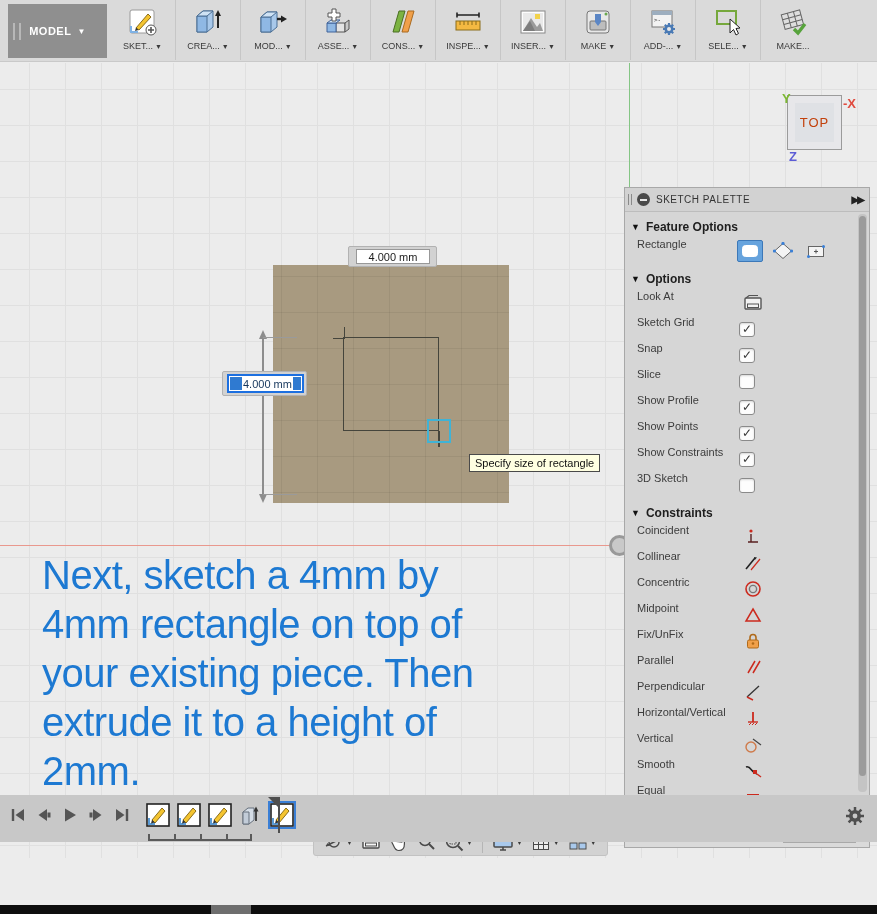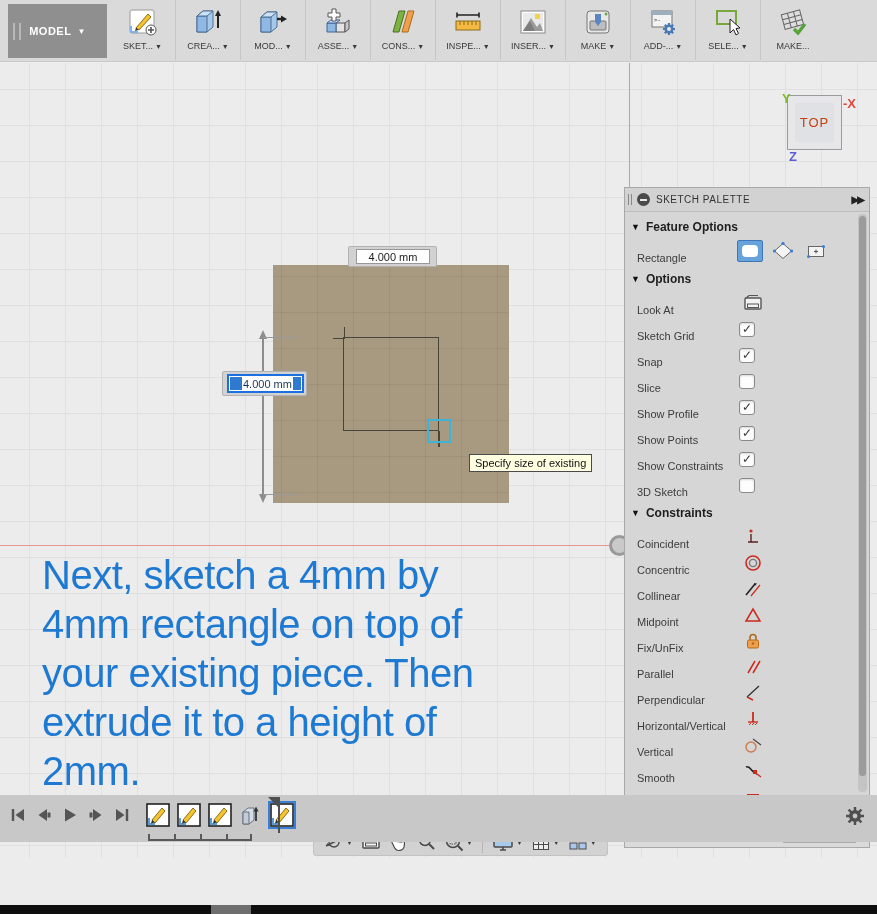--- a/index.html
+++ b/index.html
@@ -70,21 +70,21 @@
   .palette { position:absolute; left:624px; top:124px; width:246px; height:661px; background:#d6d6d6; border:1px solid #a8a8a8; }
   .pal-header { position:absolute; left:0; top:0; width:100%; height:24px; background:#d2d2d2; border-bottom:1px solid #bdbdbd; display:flex; align-items:center; }
   .pal-grip { width:4px; height:11px; border-left:1px solid #8a8a8a; border-right:1px solid #8a8a8a; margin:0 5px 0 3px; }
   .pal-collapse { width:13px; height:13px; border-radius:50%; background:#4a4a4a; position:relative; margin-right:6px; cursor:pointer; }
   .pal-collapse::after { content:""; position:absolute; left:3px; top:6px; width:7px; height:2px; background:#e8e8e8; }
   .pal-title { font-size:10px; color:#333; letter-spacing:.5px; }
   .pal-expand { margin-left:auto; margin-right:6px; font-size:10px; color:#222; cursor:pointer; font-weight:bold; letter-spacing:-2px; }
   .pal-body { position:absolute; left:0; top:24px; width:100%; height:607px; overflow:hidden; }
   .pal-section { display:flex; align-items:center; height:22px; padding-left:6px; font-size:12px; font-weight:bold; color:#1e1e1e; cursor:pointer; margin-top:4px; }
   .pal-section .tri { font-size:9px; margin-right:6px; color:#111; }
-  .pal-row { position:relative; height:26px; display:flex; align-items:flex-end; padding-left:12px; }
+  .pal-row { position:relative; height:26px; display:flex; align-items:flex-start; padding-left:12px; }
   .pal-row .lbl { font-size:11px; color:#3c3c3c; }
   .pal-ctl { position:absolute; left:114px; top:0; width:60px; height:26px; display:flex; align-items:center; }
   .checkbox { width:16px; height:15px; background:#fdfdfd; border:1px solid #8a8a8a; border-radius:3px; box-shadow:inset 0 1px 2px rgba(0,0,0,.15); display:flex; align-items:center; justify-content:center; font-size:12px; color:#3a3a3a; cursor:pointer; }
   .cicon { position:absolute; left:118px; top:3px; width:20px; height:20px; cursor:pointer; }
   .feat-icons { position:absolute; left:112px; top:0; height:26px; display:flex; align-items:center; gap:7px; }
   .feat-btn { width:26px; height:22px; display:flex; align-items:center; justify-content:center; cursor:pointer; }
   .feat-btn.sel { background:#66a3dd; border:1px solid #3c78b8; border-radius:2px; }
   .pal-scroll { position:absolute; right:2px; top:26px; width:9px; height:578px; background:#c4c4c4; border-radius:4px; }
   .pal-thumb { position:absolute; left:1px; top:2px; width:7px; height:560px; background:#9b9b9b; border-radius:4px; cursor:pointer; }
   .pal-footer { position:absolute; left:0; bottom:0; width:100%; height:30px; background:#dadada; border-top:1px solid #c0c0c0; }
@@ -271,21 +271,21 @@
     <div class="dim-tab dim-top-tab"></div>
     <div class="dim-input dim-top">4.000 mm</div>
 
     <div class="dim-tab dim-left-tab"></div>
     <div class="dim-input dim-left">
       <span class="sel-block"></span>
       <span class="dim-left-text">4.000 mm</span>
       <span class="sel-block r"></span>
     </div>
 
-    <div class="tooltip">Specify size of existing</div>
+    <div class="tooltip">Specify size of rectangle</div>
 
     <div class="instructions">
       <div>Next, sketch a 4mm by</div>
       <div>4mm rectangle on top of</div>
       <div>your existing piece. Then</div>
       <div>extrude it to a height of</div>
       <div>2mm.</div>
     </div>
 
     <div class="viewcube">
@@ -398,32 +398,32 @@
         </div>
 
         <div class="pal-row">
           <span class="lbl">Coincident</span>
           <svg class="cicon" viewBox="0 0 20 20">
               <circle cx="8" cy="4" r="1.6" fill="#cc2a1e"></circle>
               <path d="M8 7 v8 M5 15 h10" stroke="#5a2020" stroke-width="1.4" fill="none"></path>
             </svg>
         </div>
         <div class="pal-row">
-          <span class="lbl">Concentric</span>
-          <svg class="cicon" viewBox="0 0 20 20">
-              <circle cx="10" cy="10" r="7" fill="none" stroke="#cc2a1e" stroke-width="1.6"></circle>
-              <circle cx="10" cy="10" r="3.6" fill="none" stroke="#777" stroke-width="1.4"></circle>
-            </svg>
-        </div>
-        <div class="pal-row">
           <span class="lbl">Collinear</span>
           <svg class="cicon" viewBox="0 0 20 20">
               <path d="M3 16 L12 5" stroke="#222" stroke-width="1.6"></path>
               <path d="M8 17 L17 6" stroke="#cc2a1e" stroke-width="1.2"></path>
               <polygon points="11,4 14,4.5 11.8,7" fill="#222"></polygon>
+            </svg>
+        </div>
+        <div class="pal-row">
+          <span class="lbl">Concentric</span>
+          <svg class="cicon" viewBox="0 0 20 20">
+              <circle cx="10" cy="10" r="7" fill="none" stroke="#cc2a1e" stroke-width="1.6"></circle>
+              <circle cx="10" cy="10" r="3.6" fill="none" stroke="#777" stroke-width="1.4"></circle>
             </svg>
         </div>
         <div class="pal-row">
           <span class="lbl">Midpoint</span>
           <svg class="cicon" viewBox="0 0 20 20">
               <polygon points="10,4 17,16 3,16" fill="none" stroke="#cc2a1e" stroke-width="1.5"></polygon>
             </svg>
         </div>
         <div class="pal-row">
           <span class="lbl">Fix/UnFix</span>

